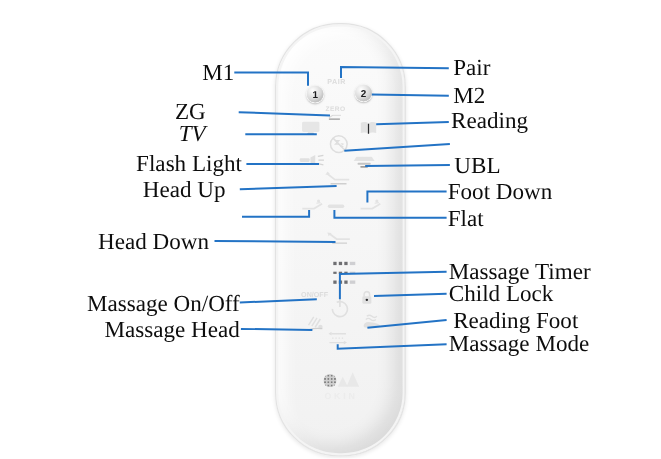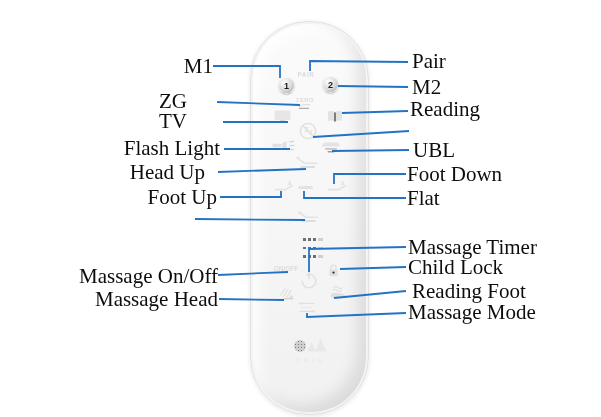--- a/index.html
+++ b/index.html
@@ -260,24 +260,24 @@
       <polyline points="304,191 304,198 406,198"></polyline>
       <polyline points="309,272 309,249 406,247"></polyline>
       <polyline points="340,269 406,267"></polyline>
       <polyline points="334,298 406,291"></polyline>
       <polyline points="307,313 307,317 406,313"></polyline>
     </g>
   </svg>
 
   <div class="lbl right-align" style="right:388px; top:54px;">M1</div>
   <div class="lbl right-align" style="right:414px; top:89px;font-family:Liberation Serif, serif;">ZG</div>
-  <div class="lbl right-align" style="right:414px; top:109px;">TV</div>
+  <div class="lbl right-align" style="right:414px; top:109px;font-style:italic;">TV</div>
   <div class="lbl right-align" style="right:381px; top:136px;">Flash Light</div>
   <div class="lbl right-align" style="right:396px; top:160px;">Head Up</div>
-  <div class="lbl right-align" style="right:384px; top:185px;">Foot Up</div>
+  <div class="lbl right-align" style="right:411px; top:207px;">Head Down</div>
   <div class="lbl right-align" style="right:383px; top:264px;">Massage On/Off</div>
   <div class="lbl right-align" style="right:383px; top:287px;margin-left:46px;">Massage Head</div>
 
   <div class="lbl" style="left:412px; top:49px;">Pair</div>
   <div class="lbl" style="left:412px; top:75px;">M2</div>
   <div class="lbl" style="left:410px; top:97px;">Reading</div>
   <div class="lbl" style="left:413px; top:138px;">UBL</div>
   <div class="lbl" style="left:407px; top:162px;">Foot Down</div>
   <div class="lbl" style="left:407px; top:186px;">Flat</div>
   <div class="lbl" style="left:408px; top:235px;">Massage Timer</div>

